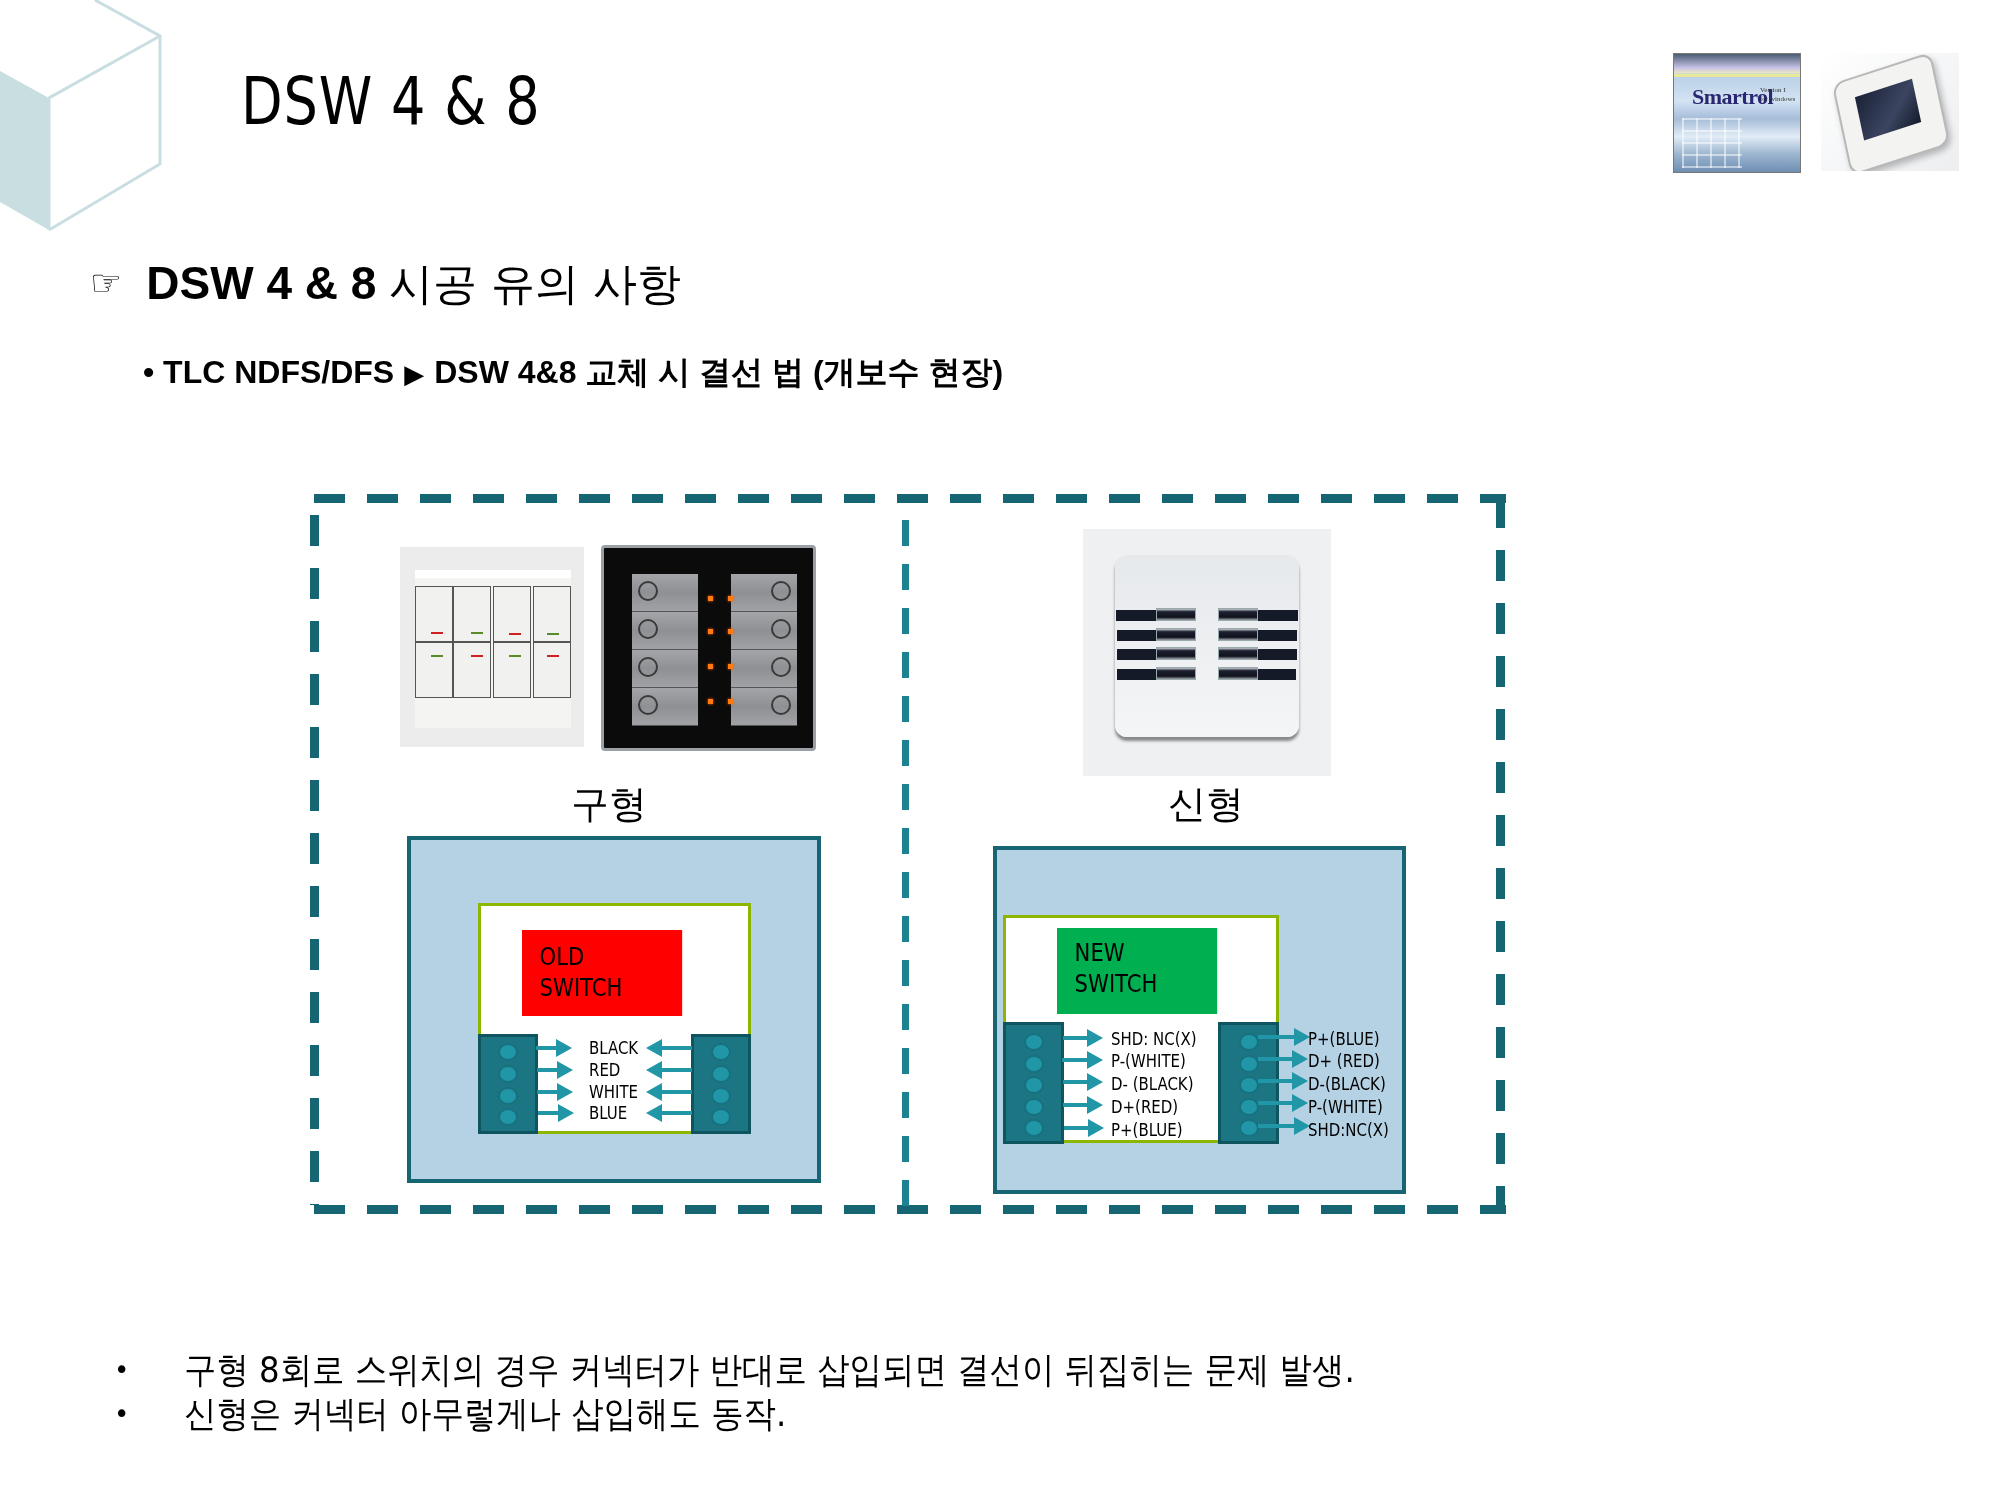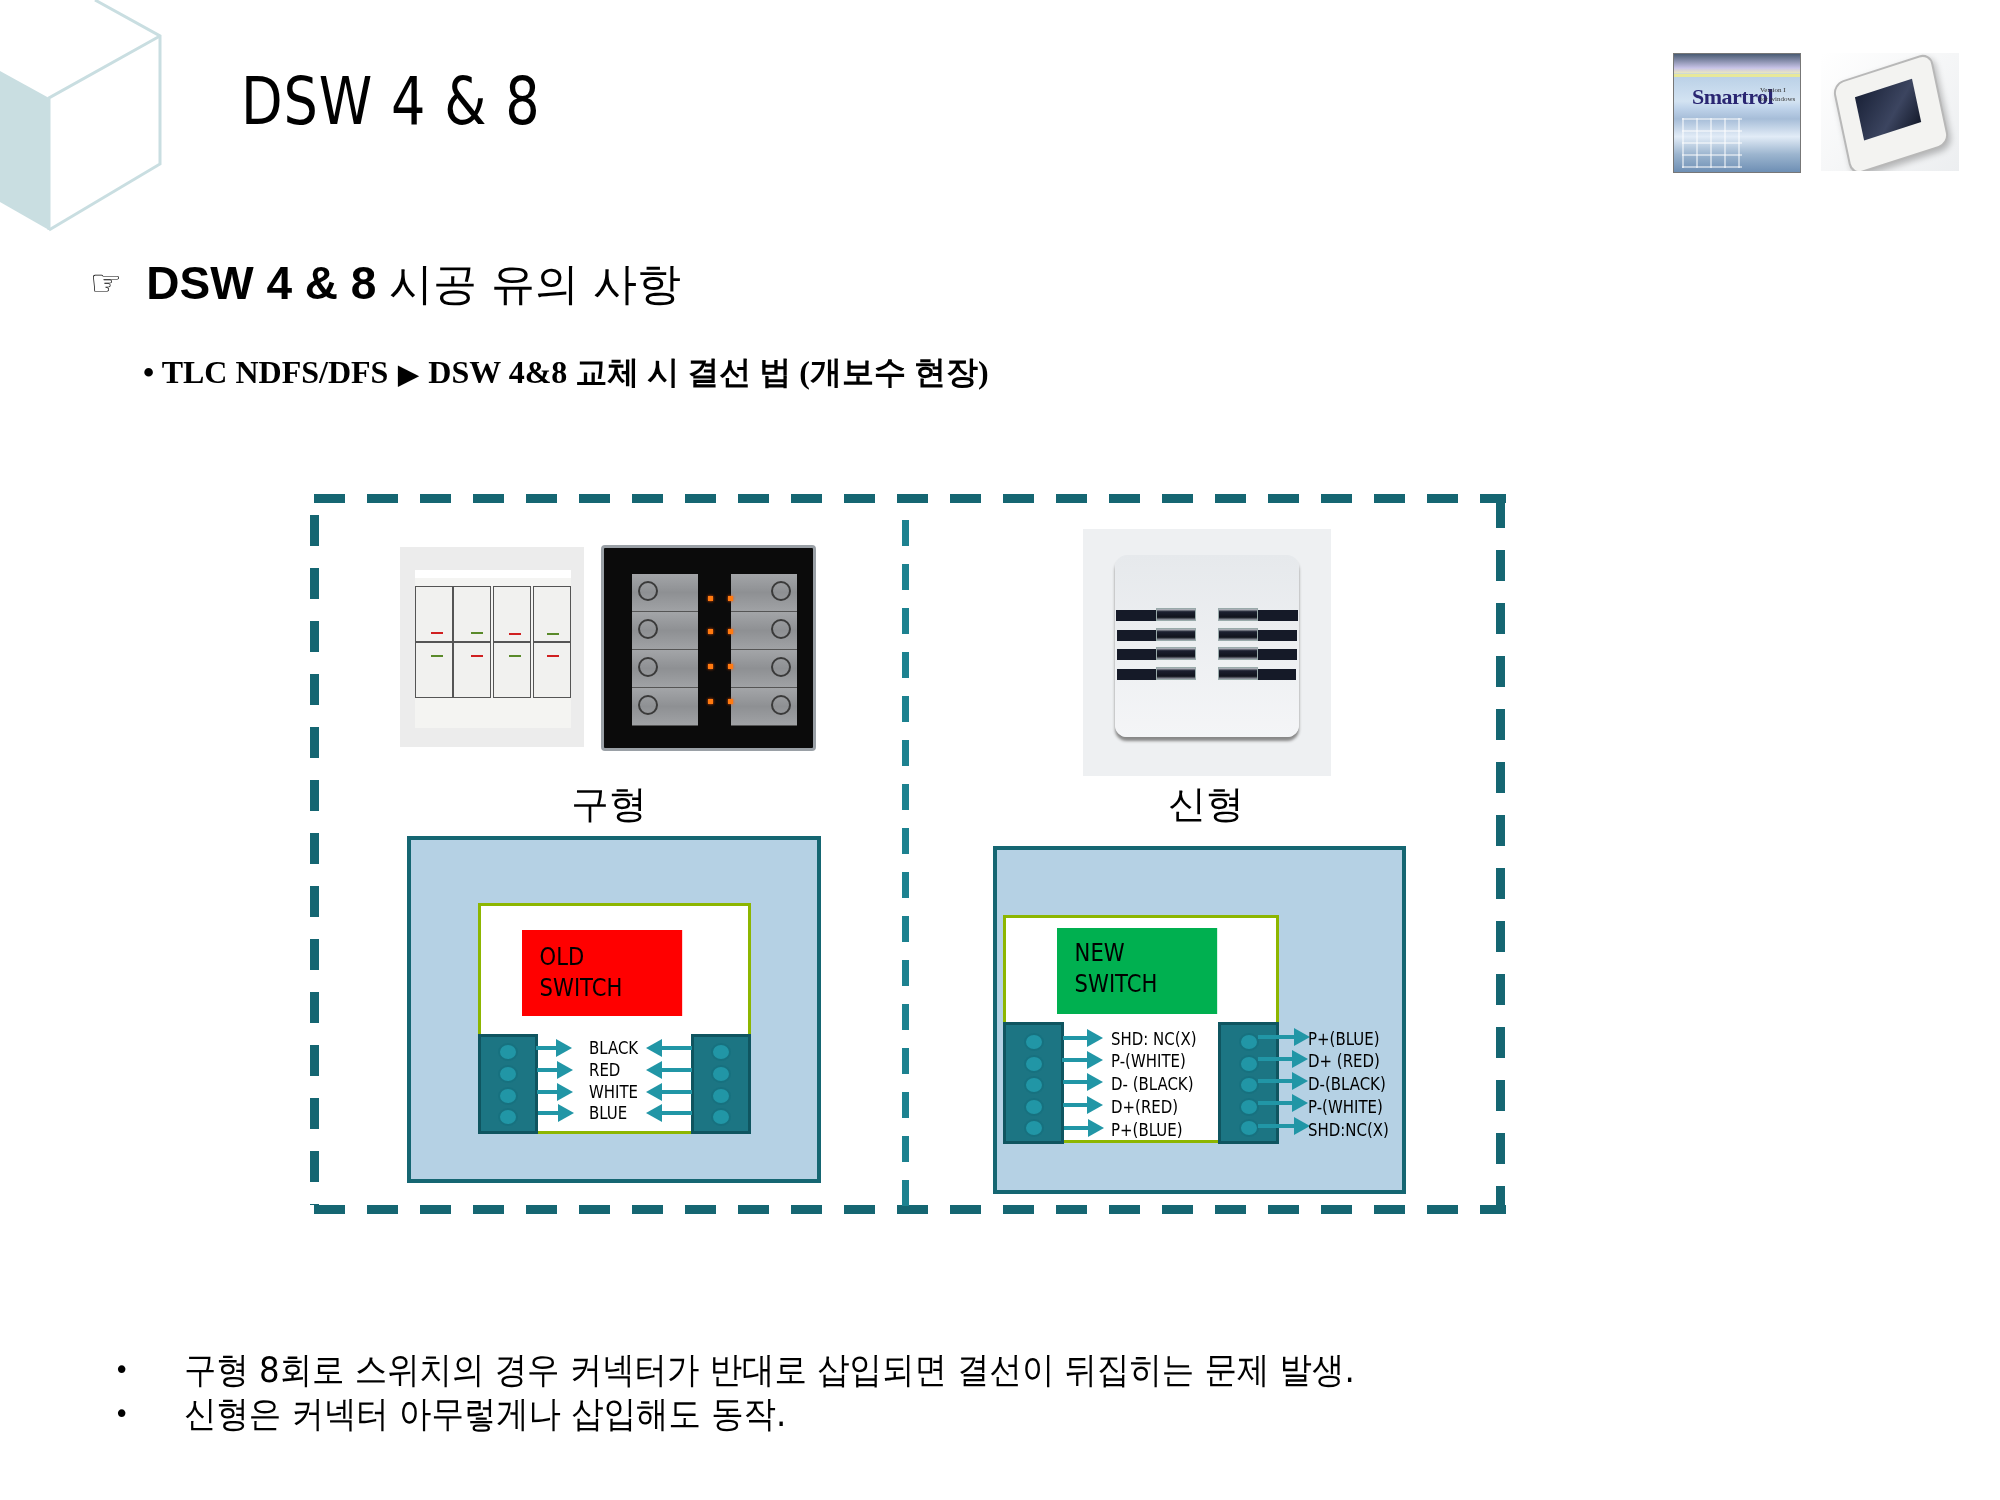--- a/index.html
+++ b/index.html
@@ -20,21 +20,21 @@
                 repeating-linear-gradient(0deg, rgba(255,255,255,0.5) 0 2px, transparent 2px 12px); }
   #panel { left:1821px; width:138px; background:linear-gradient(135deg,#ffffff,#eceef0); }
   #panel .body { position:absolute; left:18px; top:14px; width:100px; height:90px; background:#f3f3f1;
      border:2px solid #b8b8b8; border-radius:12px; transform:rotate(-18deg) skewX(-6deg); box-shadow:2px 4px 6px rgba(0,0,0,0.25); }
   #panel .screen { position:absolute; left:18px; top:18px; width:60px; height:44px; background:linear-gradient(135deg,#1a2238,#3c4560 60%,#151b2c); }
 
   #heading { left:90px; top:253px; font-size:46px; line-height:60px; white-space:nowrap; }
   #heading .hand { font-family:"DejaVu Sans", sans-serif; font-size:36px; margin-right:24px; vertical-align:4px; }
   #heading .bold { font-weight:bold; }
   #heading .ko { font-family:"DejaVu Serif", serif; font-weight:normal; font-size:44px; }
-  #subheading { left:143px; top:350px; font-size:32px; font-weight:bold; line-height:44px; white-space:nowrap;font-family:Liberation Serif, serif; }
+  #subheading { left:143px; top:350px; font-size:32px; font-weight:bold; line-height:44px; white-space:nowrap; }
   #subheading .tri { font-size:26px; margin:0 10px; }
 
   
   .dash-h { height:9px; background:repeating-linear-gradient(90deg,#156672 0 31px, transparent 31px 53px); }
   .dash-v { width:9px; background:repeating-linear-gradient(180deg,#156672 0 31px, transparent 31px 53px); }
   #frame-top { left:314px; top:494px; width:1192px; }
   #frame-bottom { left:314px; top:1205px; width:1192px; }
   #frame-left { left:310px; top:515px; height:690px; }
   #frame-right { left:1496px; top:497px; height:716px; }
   #frame-mid { left:902px; top:520px; height:690px; width:7px; background:repeating-linear-gradient(180deg,#1d8290 0 26px, transparent 26px 44px); }

